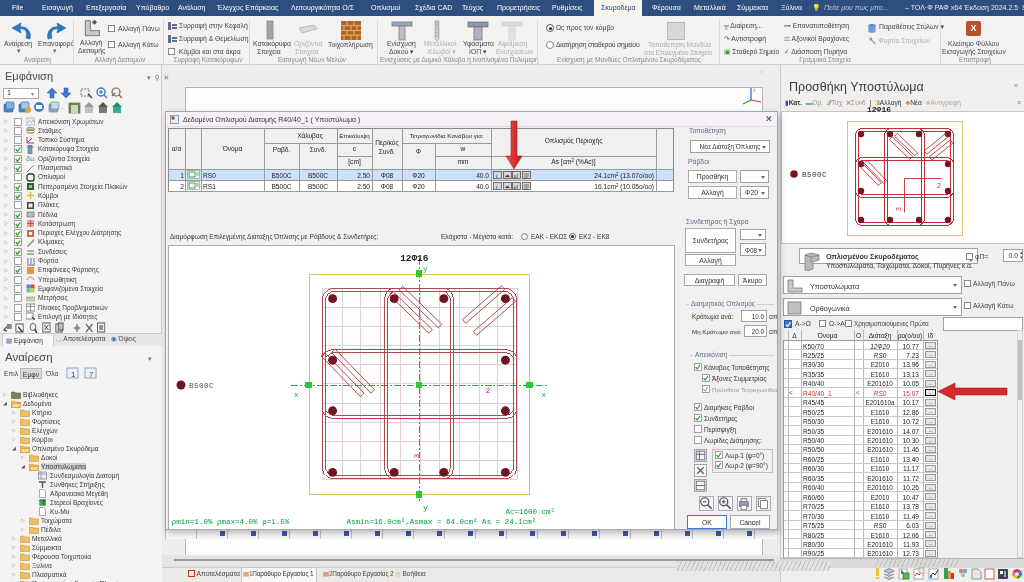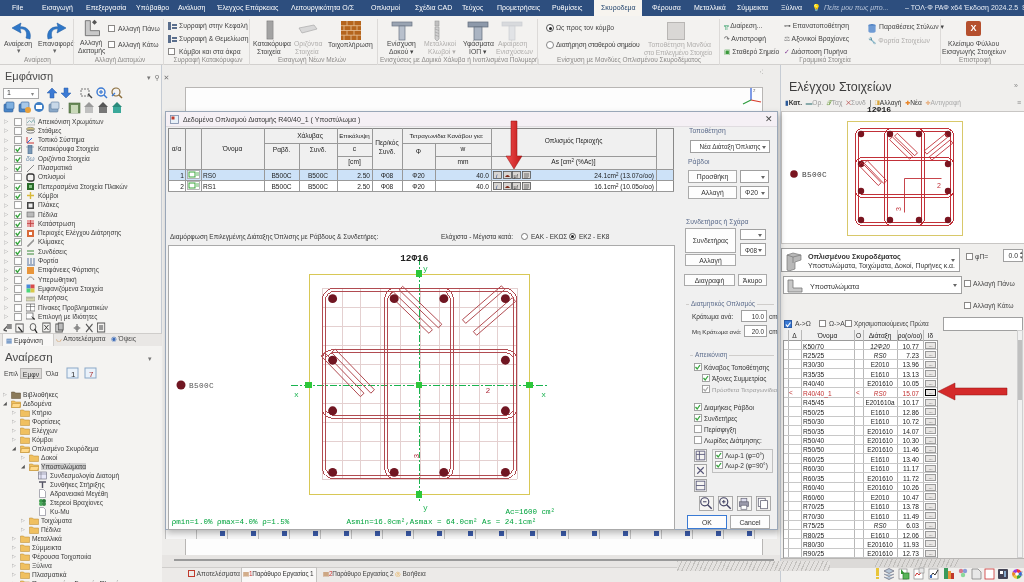--- a/index.html
+++ b/index.html
@@ -756,21 +756,21 @@
 <div class="ab" style="left:0px;top:490px;width:618px;height:14px;background:#e7e5e3"></div>
 <div class="ab" style="left:12px;top:494px;width:600px;height:2px;background:#9a9a9a"></div>
 <div class="ab" style="left:0px;top:502px;width:618px;height:15px;background:#eceae8;border-top:1px solid #cfcdcb"></div>
 <div class="ab" style="left:26px;top:505px;font-size:6.8px;color:#444"><span style="display:inline-block;width:7px;height:7px;border:1.5px solid #c0392b;vertical-align:-1px"></span> Αποτελέσματα</div>
 <div class="ab" style="left:79px;top:502px;width:76px;height:15px;background:#f9f8f7;border:1px solid #c5c3c1;border-bottom:none"></div>
 <div class="ab" style="left:81px;top:505px;font-size:6.4px;color:#333;letter-spacing:-0.15px"><span style="color:#b06a2a">▤</span><span style="color:#c33">1</span>Παράθυρο Εργασίας 1</div>
 <div class="ab" style="left:161px;top:505px;font-size:6.4px;color:#444;letter-spacing:-0.15px"><span style="color:#b06a2a">▤</span><span style="color:#c33">2</span>Παράθυρο Εργασίας 2</div>
 <div class="ab" style="left:233px;top:505px;font-size:6.5px;color:#444"><span style="color:#e8a53a">◎</span> Βοήθεια</div>
 </div>
 <div class="ab" id="rpanel">
-<div class="ab" style="left:8px;top:15px;font-size:12.5px;color:#3c3c3c">Ελέγχου Στοιχείων</div>
+<div class="ab" style="left:8px;top:15px;font-size:12.5px;color:#3c3c3c">Προσθήκη Υποστύλωμα</div>
 <div class="ab" style="left:233px;top:17px;font-size:7px;color:#888">»</div>
 
 <div class="ab" style="left:4px;top:34px;font-size:6.6px;color:#333;white-space:nowrap">
 <span style="color:#2a5a9a">▮</span><b>Κατ.</b>&nbsp; <span style="color:#8aa">▬</span><span style="color:#999">Ορ.</span>&nbsp; <span style="color:#6a9a3a">𝓣</span><span style="color:#999">Ταχ</span>&nbsp; <span style="color:#b55">✕</span><span style="color:#999">Συνδ</span>&nbsp;&nbsp;|&nbsp; <span style="color:#d8a53a">◨</span>Αλλαγή&nbsp; <span style="color:#e8862a">✚</span>Νέα&nbsp; <span style="color:#e8b58a">✚</span><span style="color:#aaa">Αντιγραφή</span></div>
 <div class="ab" style="left:236px;top:34px;font-size:7px;color:#888">≡</div>
 
 <div class="ab" style="left:0px;top:46px;width:244px;height:133px;background:#fff;border:1px solid #c8c6c4"></div>
 <div id="preview">
 <div class="ab" style="left:86px;top:40px;font-family:'Liberation Mono',monospace;font-size:8px;font-weight:bold;color:#222">12Φ16</div>
 <svg class="ab" style="left:0px;top:46px" width="244" height="133" viewBox="0 0 244 133" shape-rendering="crispEdges">
@@ -803,21 +803,21 @@
 <polygon points="86.2,49.5 105.7,69.7 102.8,72.5 83.3,52.3" fill="none" stroke="#c13038" stroke-width="0.9"></polygon>
 <path d="M123.5 67.5 h37 M123.5 67.5 v34" fill="none" stroke="#c13038" stroke-width="0.9"></path>
 <text x="156" y="77" font-size="7" fill="#c13038">2</text>
 <text x="120" y="100" font-size="7" fill="#c13038" transform="rotate(-90 120 100)">3</text>
 <circle cx="13" cy="63" r="3.8" fill="#7a1520"></circle>
 <text x="21" y="66" font-family="Liberation Mono,monospace" font-size="7.8" fill="#3a3a3a" letter-spacing="0.3">B500C</text>
 </g>
 </svg>
 </div>
 
-<div class="dd" style="left:0;top:183px;width:179px;height:24px">
+<div class="dd" style="left:18px;top:183px;width:179px;height:16px">
   <svg style="position:absolute;left:2px;top:2px" width="20" height="20" viewBox="0 0 20 20">
         <path d="M3 4 l6 -2 l8 2 l0 5 l-6 2 l0 7 l-6 2 l-2 -1 z" fill="#b8b8b8" stroke="#777" stroke-width="0.7"></path>
         <path d="M3 4 l6 2 l8 -2 M9 6 l0 6" fill="none" stroke="#777" stroke-width="0.7"></path>
       </svg>
   <div style="position:absolute;left:26px;top:3px;font-weight:bold;font-size:7.2px">Οπλισμένου Σκυροδέματος</div>
   <div style="position:absolute;left:26px;top:13px;font-size:6.9px">Υποστυλώματα, Τοιχώματα, Δοκοί, Πυρήνες κ.α.</div>
   <div class="ddc" style="right:4px;top:10px"></div>
 </div>
 <div class="cb" style="left:185px;top:188px"></div>
     <span class="rlab" style="left:194px;top:188px">φΠ=</span>
@@ -825,20 +825,27 @@
 <div class="ab" style="left:238px;top:185px;font-size:4.5px;color:#555">▲<br>▼</div>
 <div class="dd" style="left:2px;top:211px;width:179px;height:18px">
   <svg style="position:absolute;left:3px;top:2px" width="16" height="14" viewBox="0 0 16 14">
         <path d="M1 1 h5 v8 h9 v4 h-14 z" fill="#c8c8c8" stroke="#777" stroke-width="0.8"></path>
       </svg>
   <div style="position:absolute;left:26px;top:5px;font-size:7.2px">Υποστυλώματα</div>
   <div class="ddc" style="right:4px;top:7px"></div>
 </div>
 <div class="cb" style="left:183px;top:215px"></div>
     <span class="rlab" style="left:192px;top:215px">Αλλαγή Πάνω</span>
+<div class="dd" style="left:2px;top:233px;width:179px;height:18px">
+  <svg style="position:absolute;left:3px;top:2px" width="16" height="14" viewBox="0 0 16 14">
+        <rect x="1" y="1" width="13" height="12" fill="#c0c0c0" stroke="#777" stroke-width="0.8"></rect>
+      </svg>
+  <div style="position:absolute;left:26px;top:5px;font-size:7.2px">Ορθογωνικά</div>
+  <div class="ddc" style="right:4px;top:7px"></div>
+</div>
 <div class="cb" style="left:183px;top:237px"></div>
     <span class="rlab" style="left:192px;top:237px">Αλλαγή Κάτω</span>
 
 <div class="ab" style="left:3px;top:255px;width:8px;height:8px;background:#3a7ad4;border:1px solid #2a5aa4"></div>
 <svg class="ab" style="left:4px;top:256px" width="7" height="7" viewBox="0 0 7 7">
       <path d="M1 3.5 l1.5 2 l3-4" stroke="#fff" stroke-width="1.2" fill="none"></path>
     </svg>
 <span class="rlab" style="left:14px;top:255px">Α-&gt;Ω</span>
 <div class="cb" style="left:38px;top:255px"></div>
     <span class="rlab" style="left:48px;top:255px">Ω-&gt;Α</span>

